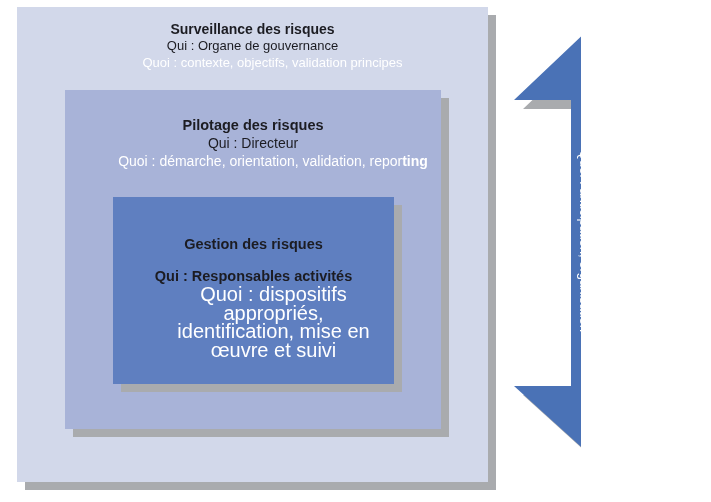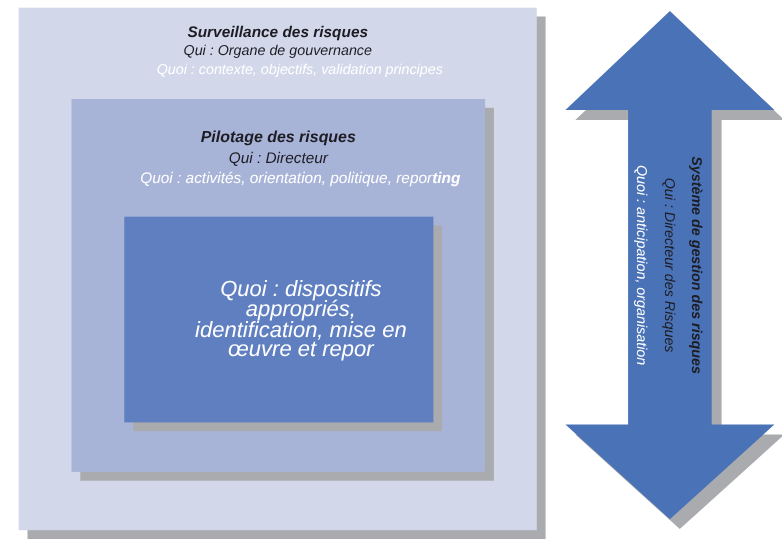--- a/index.html
+++ b/index.html
@@ -13,25 +13,24 @@
     --text-white: #ffffff;
   }
   * { margin: 0; padding: 0; box-sizing: border-box; }
   html, body { background: var(--canvas-bg); }
   body {
     font-family: "Liberation Sans", sans-serif;
     color: var(--text-dark);
   }
   .canvas {
     position: relative;
-    width: 711px;
+    width: 581px;
     height: 502px;
     background: var(--canvas-bg);
     overflow: hidden;
-    font-style: italic;
   }
 
   
   .outer-box {
     position: absolute;
     left: 17px; top: 7px;
     width: 471px; height: 475px;
     background: var(--outer-box);
     box-shadow: 8px 8px 0 0 var(--shadow);
     text-align: center;
@@ -97,25 +96,27 @@
 <div class="canvas">
 
   <div class="outer-box">
     <div class="box-title">Surveillance des risques</div>
     <div class="box-line">Qui : Organe de gouvernance</div>
     <div class="box-line white-line">Quoi : contexte, objectifs, validation principes</div>
 
     <div class="middle-box">
       <div class="box-title">Pilotage des risques</div>
       <div class="box-line-lg">Qui : Directeur</div>
-      <div class="box-line-lg white-line"><span>Quoi : activités, orientation, politique, repor</span><span class="bold">ting</span></div>
+      <div class="box-line-lg white-line"><span>Quoi : démarche, orientation, validation, repor</span><span class="bold">ting</span></div>
 
       <div class="inner-box">
+        <div class="box-title">Gestion des risques</div>
+        <div class="box-title">Qui : Responsables activités</div>
         <div class="box-line-lg white-line">Quoi : dispositifs appropriés,</div>
-        <div class="box-line-lg white-line">identification, mise en œuvre et repor</div>
+        <div class="box-line-lg white-line">identification, mise en œuvre et suivi</div>
       </div>
     </div>
   </div>
 
   <svg class="arrow-svg" viewBox="0 0 210 502" xmlns="http://www.w3.org/2000/svg" aria-hidden="true">
     <polygon class="arrow-shadow" points="113,19 208,109 151,109 151,395 208,395 113,481 18,395 75,395 75,109 18,109"></polygon>
     <polygon class="arrow-body" points="104,10 199,100 142,100 142,386 199,386 104,472 9,386 66,386 66,100 9,100"></polygon>
   </svg>
 
   <div class="arrow-text">

